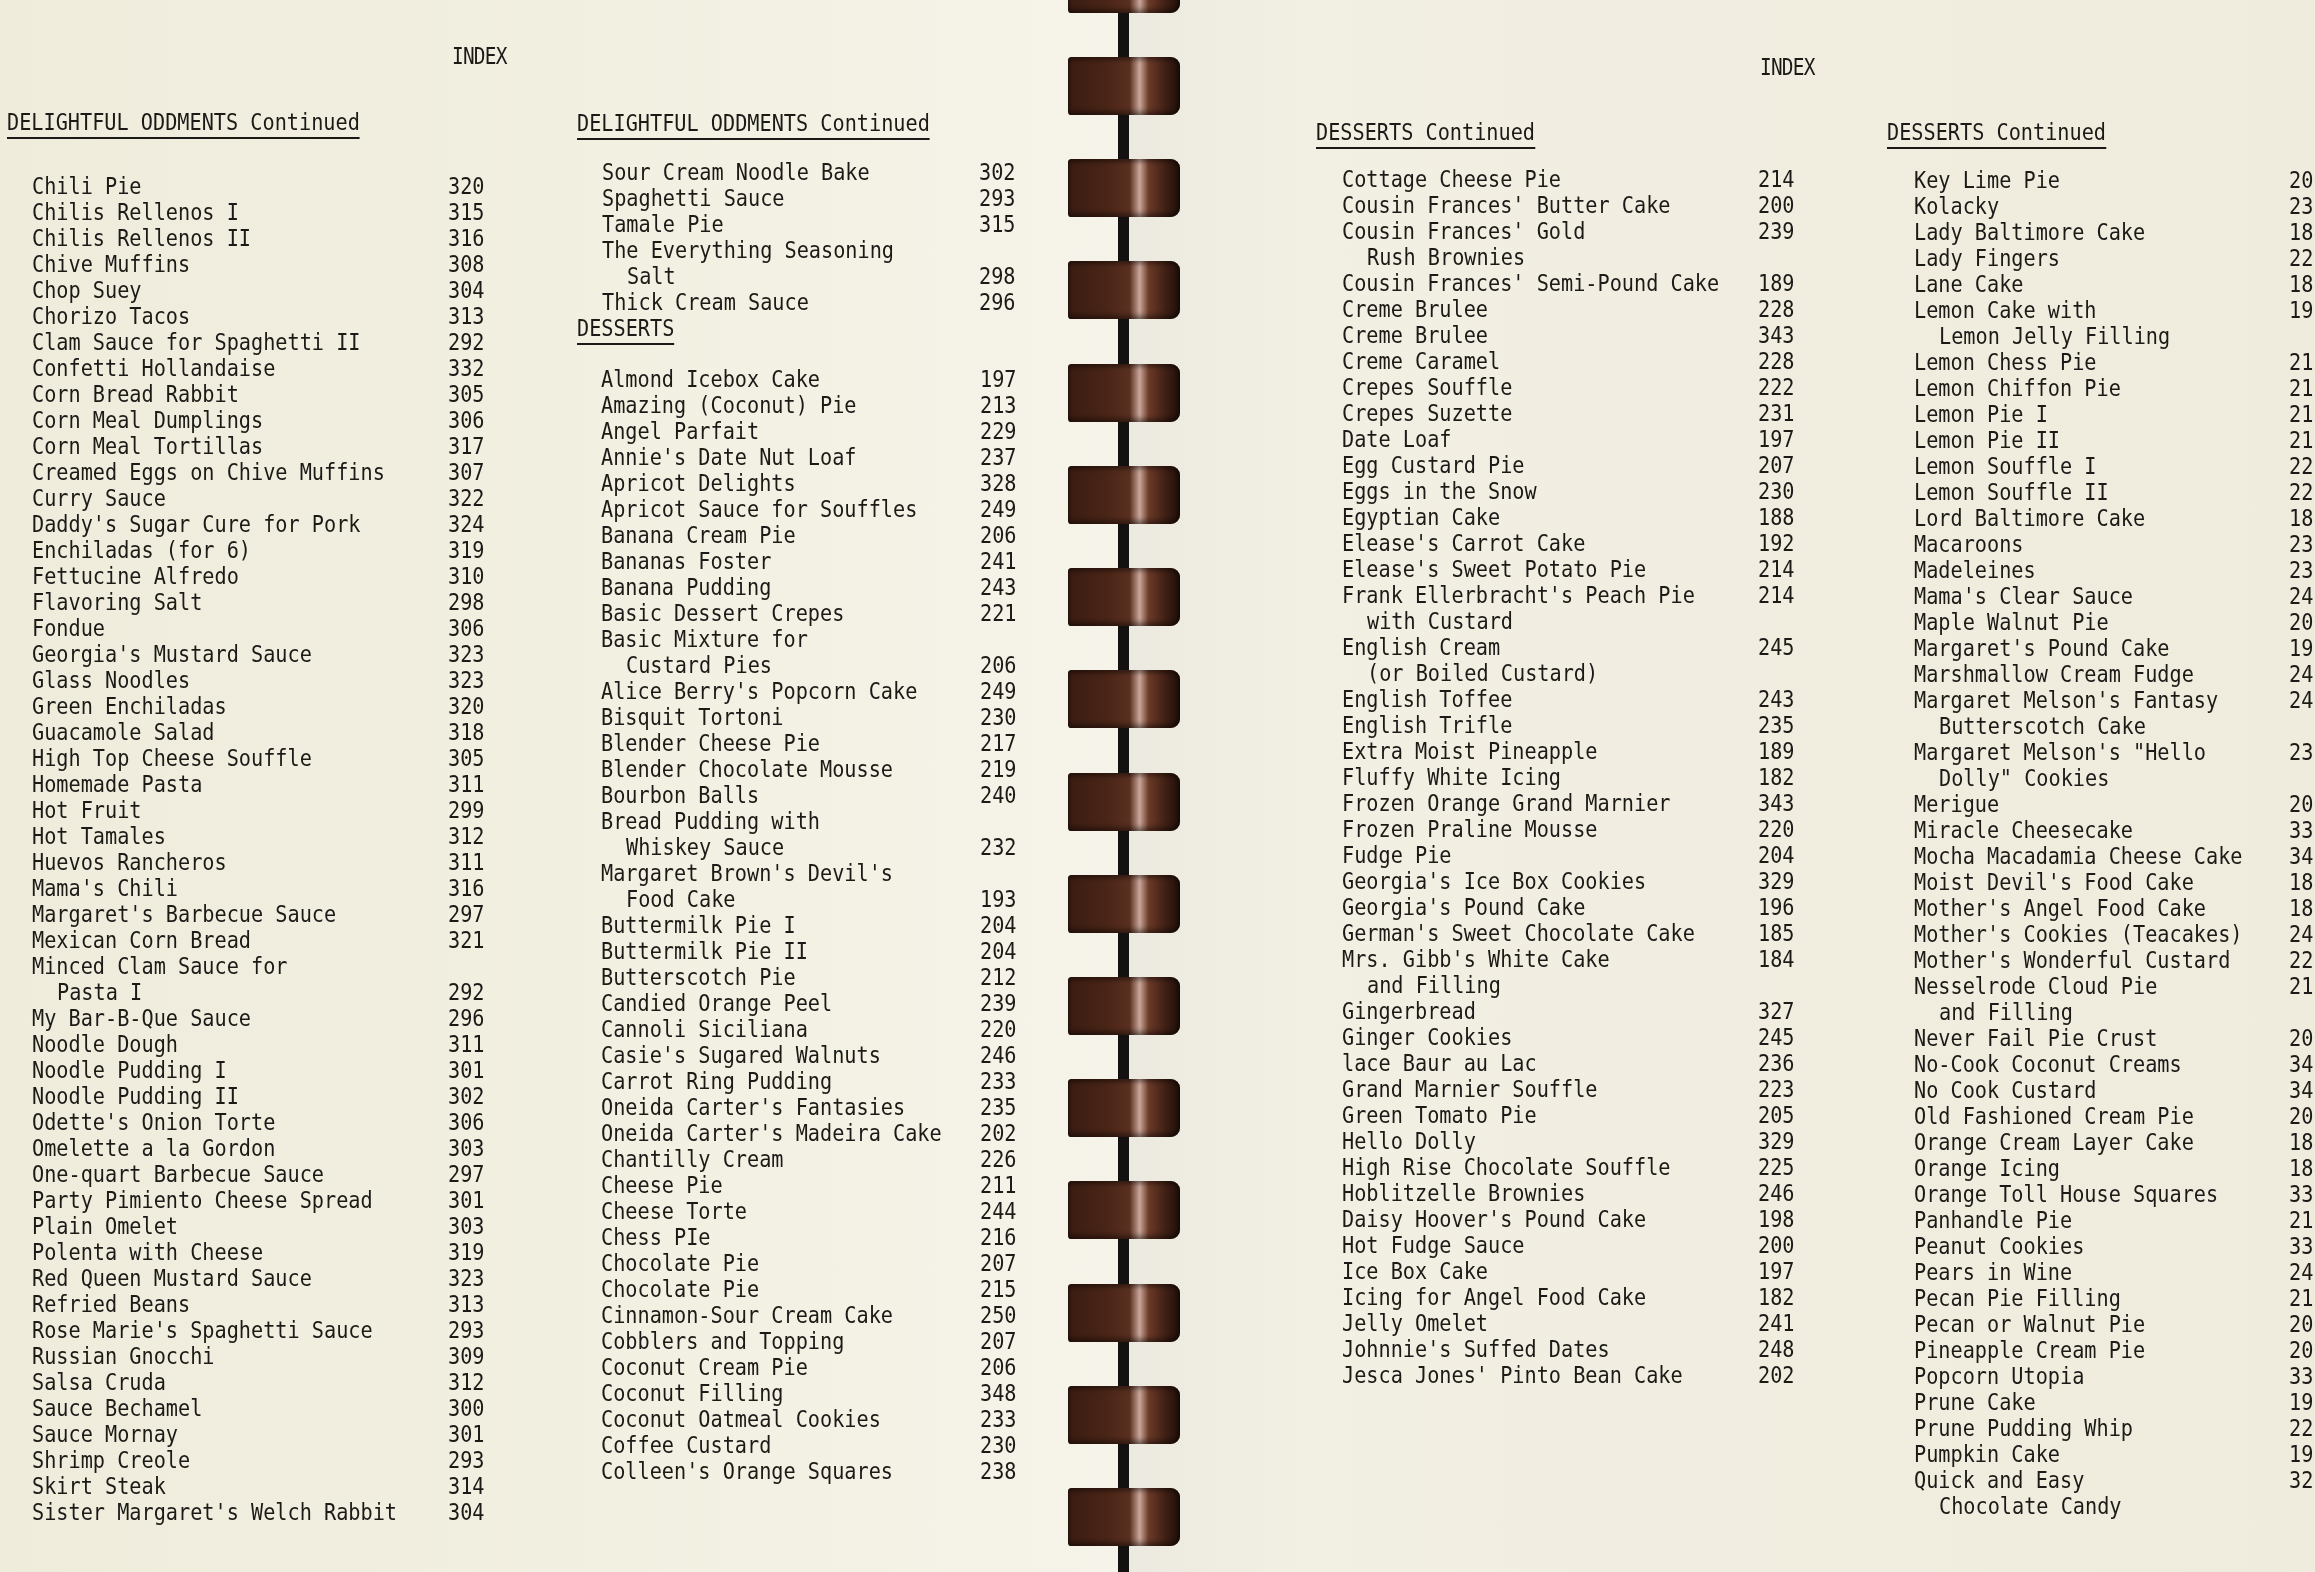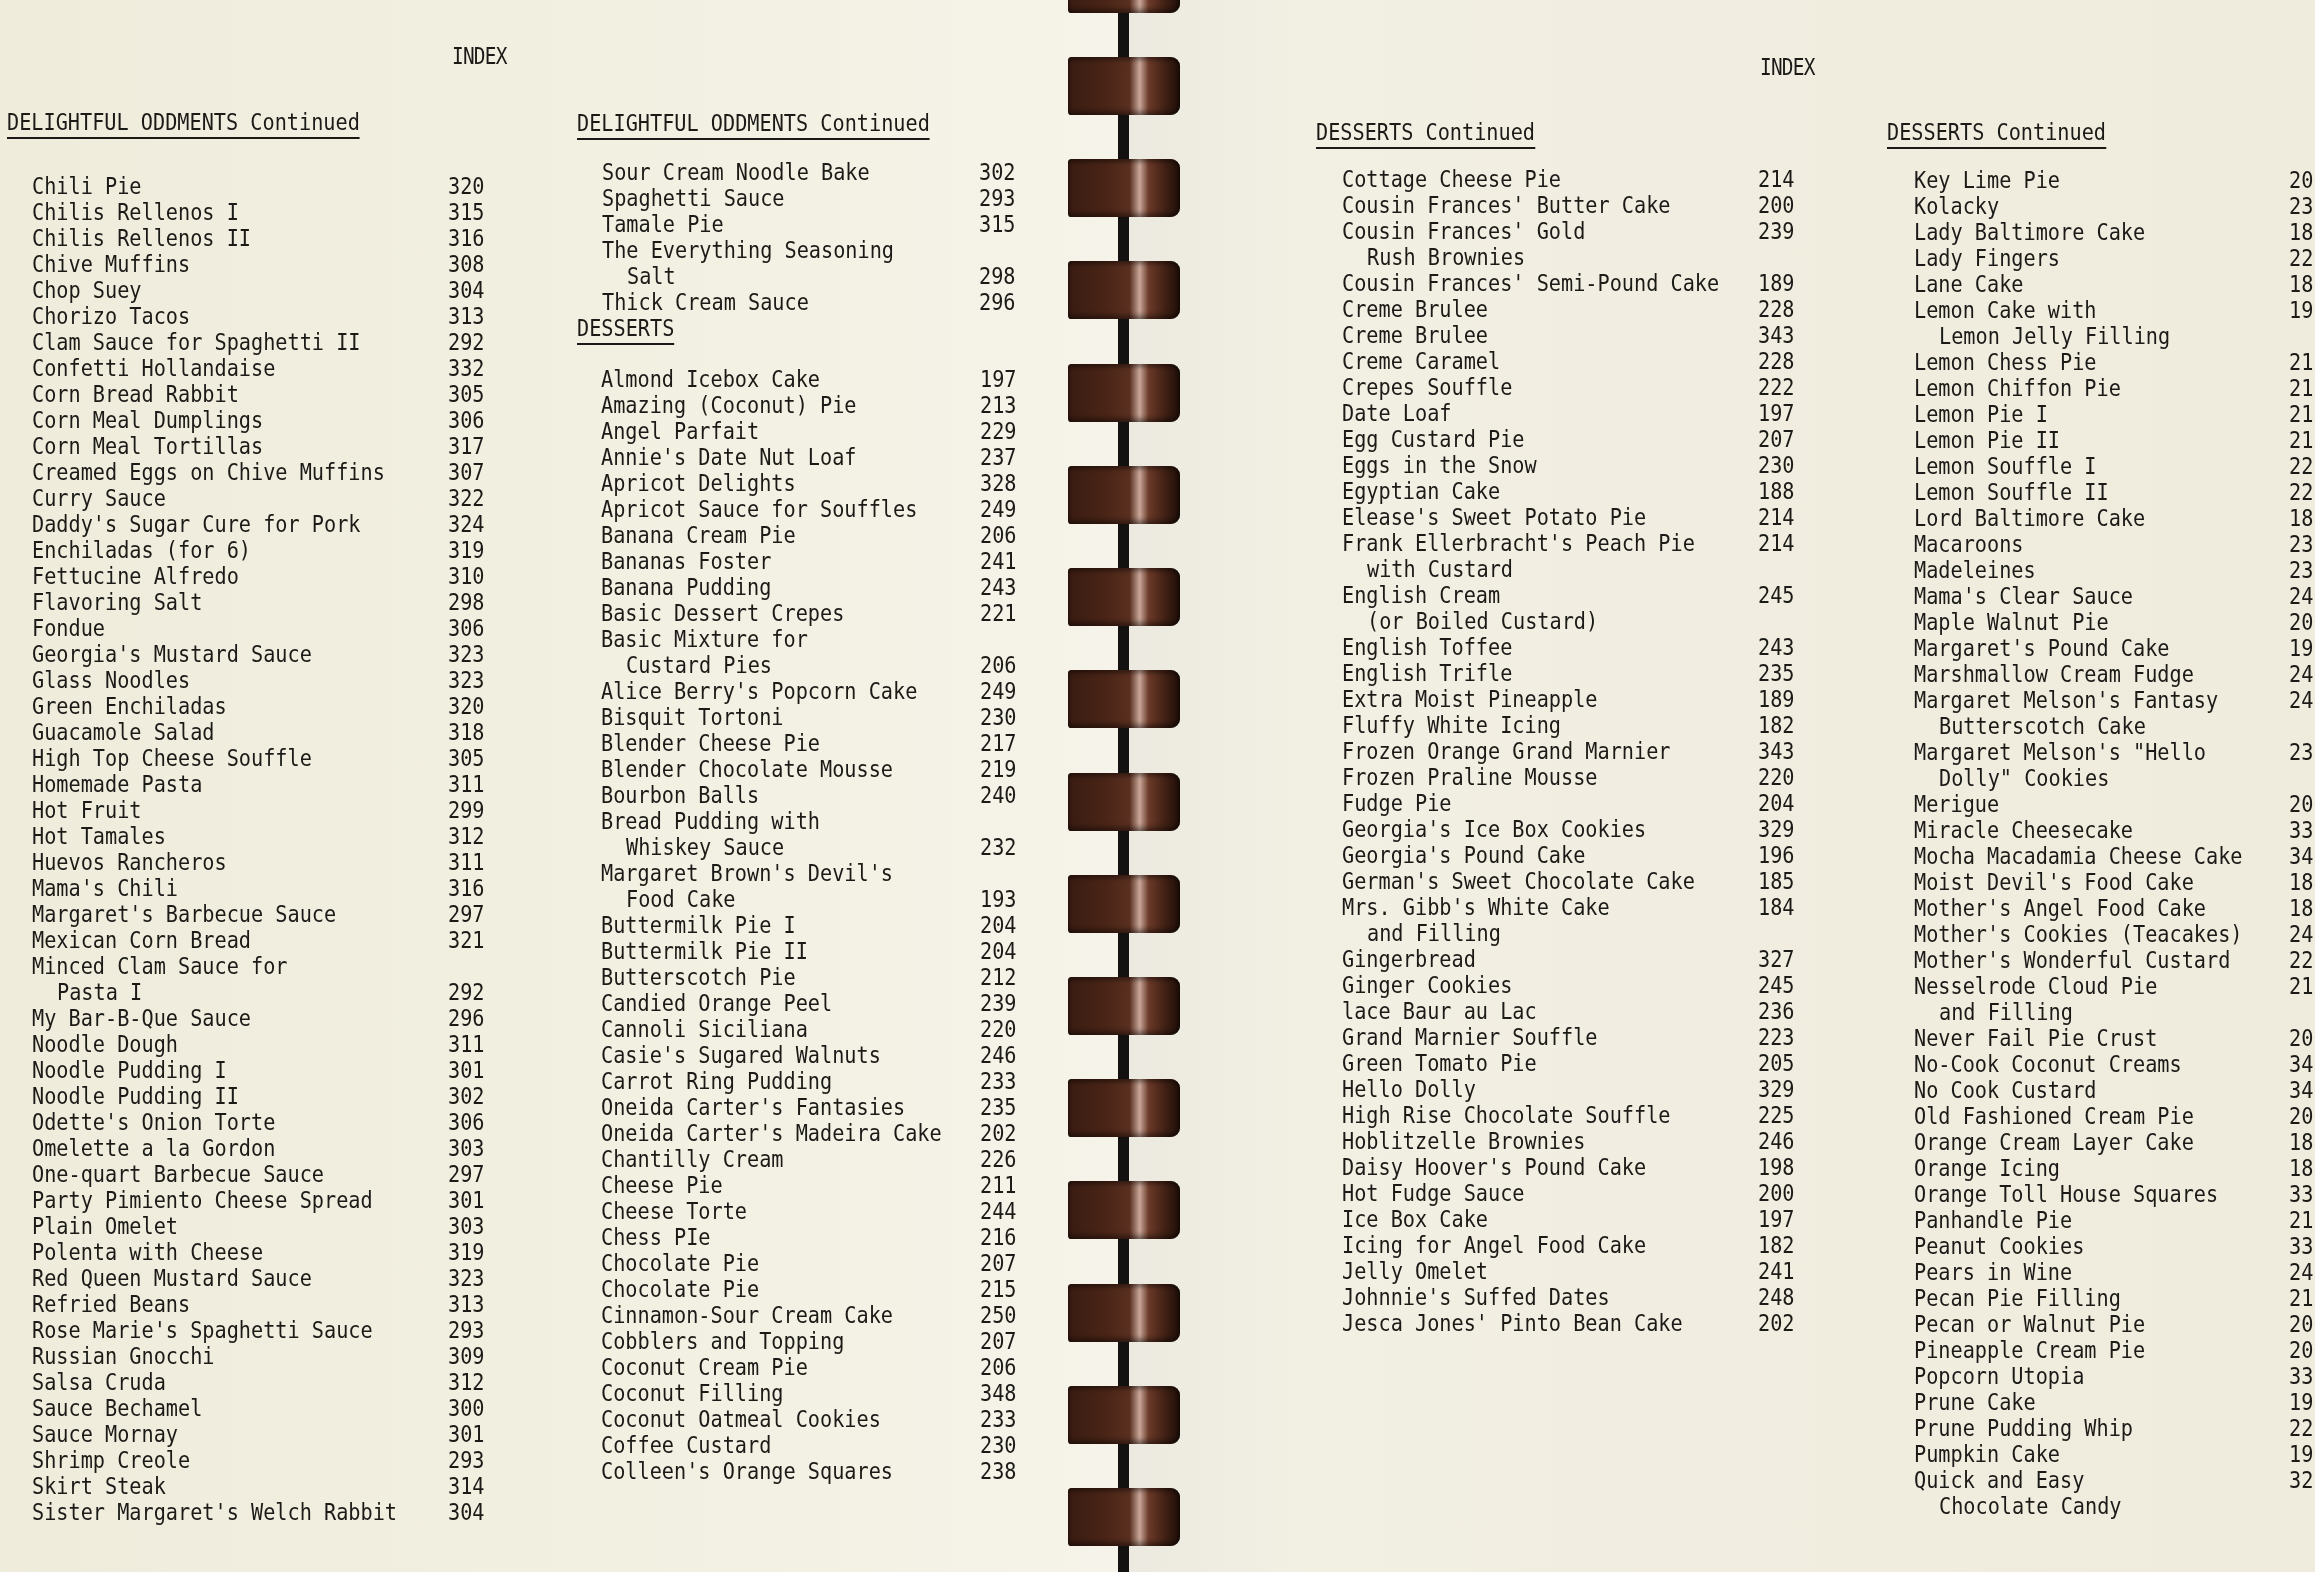--- a/index.html
+++ b/index.html
@@ -496,34 +496,42 @@
       </li>
       <li class="entry">
         <span class="name">Creme Caramel</span>
         <span class="page-no" style="left: 416px;">228</span>
       </li>
       <li class="entry">
         <span class="name">Crepes Souffle</span>
         <span class="page-no" style="left: 416px;">222</span>
       </li>
       <li class="entry">
+        <span class="name">Crepes Suzette</span>
+        <span class="page-no" style="left: 416px;">231</span>
+      </li>
+      <li class="entry">
         <span class="name">Date Loaf</span>
         <span class="page-no" style="left: 416px;">197</span>
       </li>
       <li class="entry">
         <span class="name">Egg Custard Pie</span>
         <span class="page-no" style="left: 416px;">207</span>
       </li>
       <li class="entry">
         <span class="name">Eggs in the Snow</span>
         <span class="page-no" style="left: 416px;">230</span>
       </li>
       <li class="entry">
         <span class="name">Egyptian Cake</span>
         <span class="page-no" style="left: 416px;">188</span>
+      </li>
+      <li class="entry">
+        <span class="name">Elease's Carrot Cake</span>
+        <span class="page-no" style="left: 416px;">192</span>
       </li>
       <li class="entry">
         <span class="name">Elease's Sweet Potato Pie</span>
         <span class="page-no" style="left: 416px;">214</span>
       </li>
       <li class="entry">
         <span class="name">Frank Ellerbracht's Peach Pie</span>
         <span class="page-no" style="left: 416px;">214</span>
       </li>
       <li class="entry">

